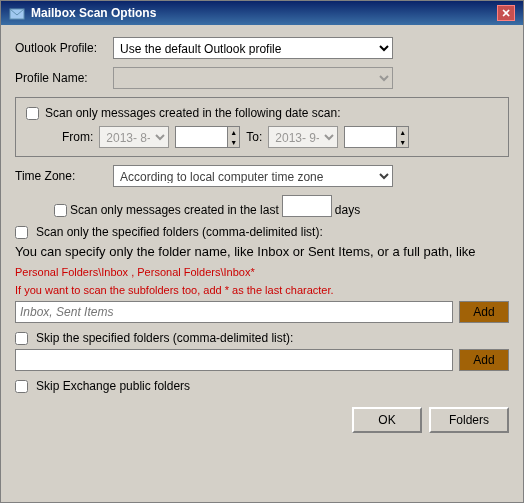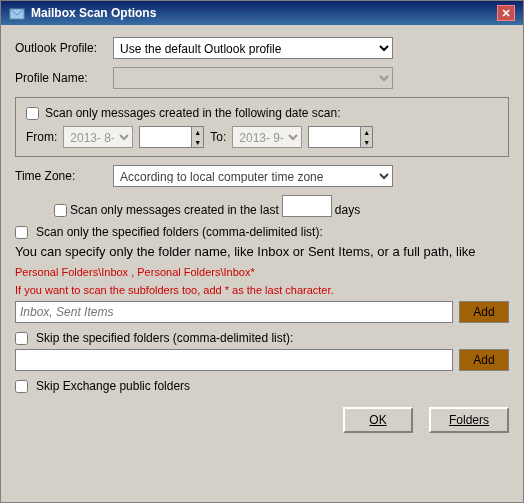--- a/index.html
+++ b/index.html
@@ -110,20 +110,21 @@
     }
     .date-check-row {
       display: flex;
       align-items: center;
       gap: 6px;
     }
     .date-inputs-row {
       display: flex;
       align-items: center;
       gap: 6px;
+      margin-left: 36px;
     }
     .date-input-group {
       display: flex;
       align-items: center;
       gap: 2px;
     }
     .date-select {
       width: 70px;
       color: #808080;
     }
@@ -211,24 +212,23 @@
       gap: 4px;
     }
     .bottom-section {
       display: flex;
       flex-direction: column;
       gap: 6px;
     }
     .button-row {
       display: flex;
       justify-content: flex-end;
-      gap: 16px;
+      gap: 7px;
       margin-top: 4px;
       padding-top: 4px;
-      text-decoration: underline;
     }
     .ok-btn, .cancel-btn {
       background: #d4d0c8;
       border: 2px solid;
       border-color: #ffffff #808080 #808080 #ffffff;
       padding: 3px 18px;
       font-size: 12px;
       cursor: pointer;
       min-width: 70px;
       height: 26px;

